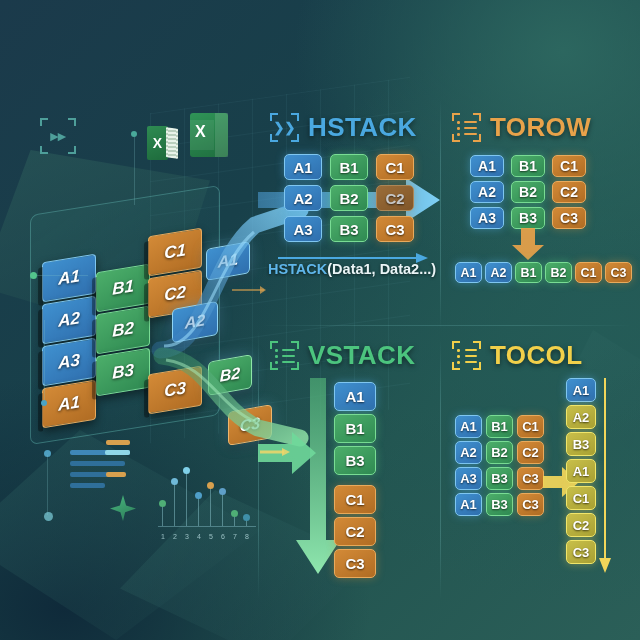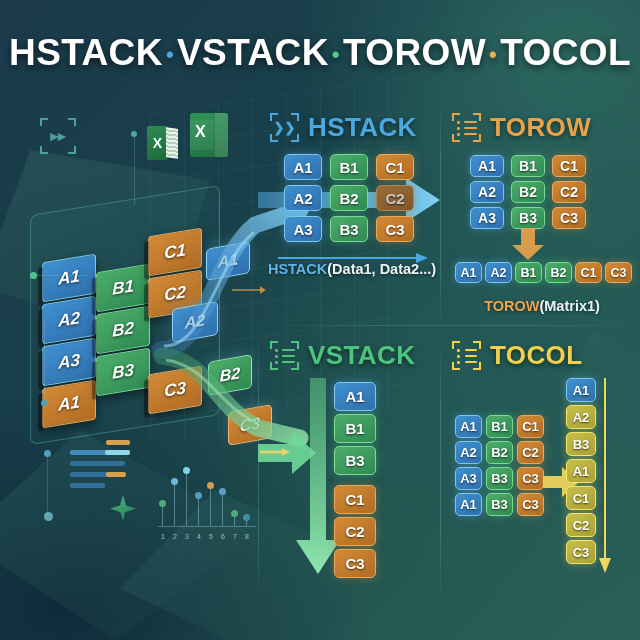--- a/index.html
+++ b/index.html
@@ -134,23 +134,20 @@
   <div class="poly poly-b"></div>
   <div class="poly poly-c"></div>
   <div class="poly poly-d"></div>
   <div class="grid-lines"></div>
 
   <div class="divider-v" style="left:440px; top:100px; height:230px;"></div>
   <div class="divider-v" style="left:440px; top:340px; height:260px;"></div>
   <div class="divider-v" style="left:258px; top:330px; height:270px;"></div>
   <div class="divider-h" style="left:262px; top:325px; width:370px;"></div>
 
-  <div id="title">
-    <span>HSTACK</span><span class="sep" style="color:#4aa8e0">•</span><span>VSTACK</span><span class="sep" style="color:#55c98a">•</span><span>TOROW</span><span class="sep" style="color:#e8b14a">•</span><span>TOCOL</span>
-  </div>
 
   <div class="ficon" style="left:40px; top:118px; width:36px; height:36px; position:absolute; color:#4e9f9a;">
     <div class="br tl" style="border-color:#4e9f9a;"></div>
     <div class="br tr" style="border-color:#4e9f9a;"></div>
     <div class="br bl" style="border-color:#4e9f9a;"></div>
     <div class="br brr" style="border-color:#4e9f9a;"></div>
     <div class="core" style="color:#4e9f9a; font-size:15px;">▸▸</div>
   </div>
 
   <div class="xls" style="left:147px; top:126px; width:30px; height:34px;">
@@ -348,23 +345,20 @@
 
   <div id="torow-result" style="position:absolute; left:455px; top:262px; display:flex; gap:3px;">
       <div class="cell c-blue" style="width: 27px; height: 21px; font-size: 12.5px;">A1</div>
       <div class="cell c-blue" style="width: 27px; height: 21px; font-size: 12.5px;">A2</div>
       <div class="cell c-green" style="width: 27px; height: 21px; font-size: 12.5px;">B1</div>
       <div class="cell c-green" style="width: 27px; height: 21px; font-size: 12.5px;">B2</div>
       <div class="cell c-orange" style="width: 27px; height: 21px; font-size: 12.5px;">C1</div>
       <div class="cell c-orange" style="width: 27px; height: 21px; font-size: 12.5px;">C3</div>
     </div>
 
-  <div class="formula" style="left:452px; top:298px; width:180px;">
-    <span class="fn-orange">TOROW</span><span>(Matrix1)</span>
-  </div>
 
   <div class="sec-head" style="left:270px; top:340px;">
     <div class="ficon">
       <div class="br tl" style="border-color:#4cc47e;"></div>
       <div class="br tr" style="border-color:#4cc47e;"></div>
       <div class="br bl" style="border-color:#4cc47e;"></div>
       <div class="br brr" style="border-color:#4cc47e;"></div>
       <div class="listicon">
         <i style="top:2px; width:13px; background:#4cc47e;"></i>
           <b style="top:2px; background:#4cc47e;"></b>

